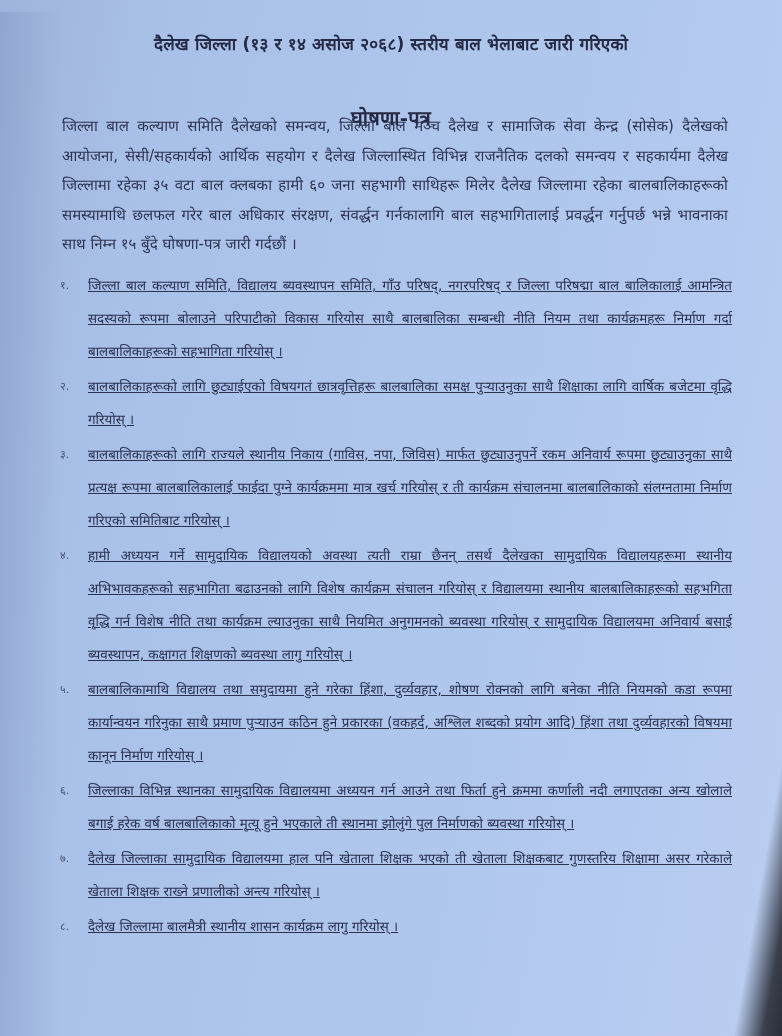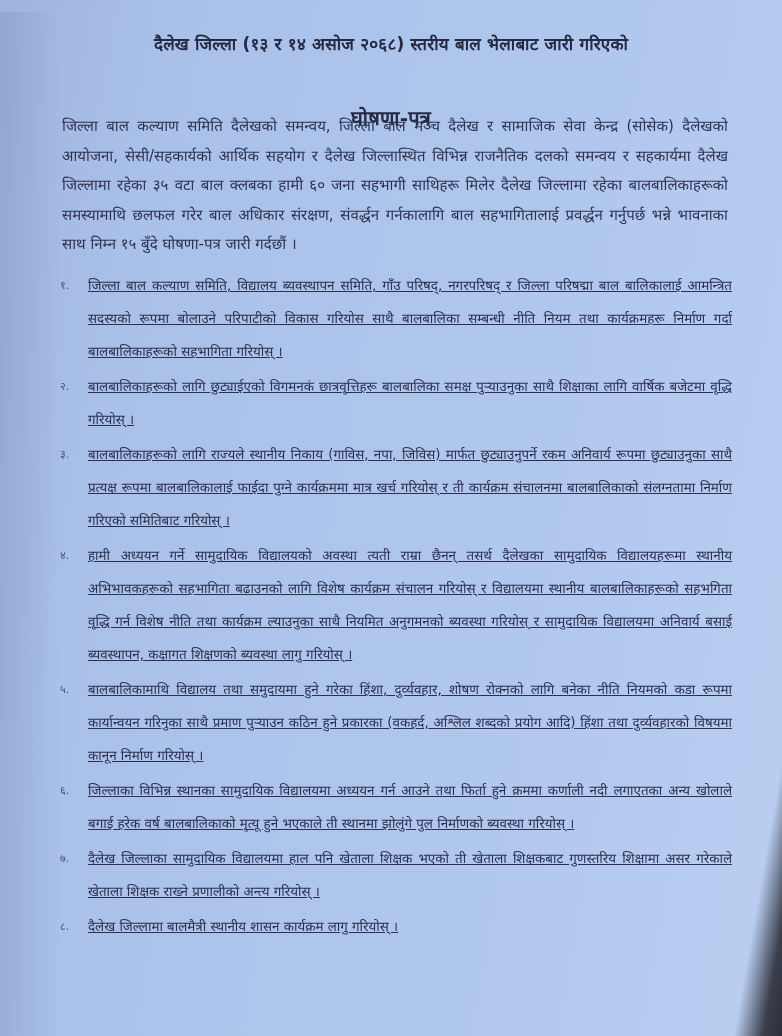--- a/index.html
+++ b/index.html
@@ -90,21 +90,21 @@
 
   <p class="intro" style="margin:0;">जिल्ला बाल कल्याण समिति दैलेखको समन्वय, जिल्ला बाल मञ्च दैलेख र सामाजिक सेवा केन्द्र (सोसेक) दैलेखको आयोजना, सेसी/सहकार्यको आर्थिक सहयोग र दैलेख जिल्लास्थित विभिन्न राजनैतिक दलको समन्वय र सहकार्यमा दैलेख जिल्लामा रहेका ३५ वटा बाल क्लबका हामी ६० जना सहभागी साथिहरू मिलेर दैलेख जिल्लामा रहेका बालबालिकाहरूको समस्यामाथि छलफल गरेर बाल अधिकार संरक्षण, संवर्द्धन गर्नकालागि बाल सहभागितालाई प्रवर्द्धन गर्नुपर्छ भन्ने भावनाका साथ निम्न १५ बुँदे घोषणा-पत्र जारी गर्दछौं ।</p>
 
   <ol class="list">
     <li class="item">
       <span class="num">१.</span>
       <span class="text">जिल्ला बाल कल्याण समिति, विद्यालय ब्यवस्थापन समिति, गाँउ परिषद्, नगरपरिषद् र जिल्ला परिषद्मा बाल बालिकालाई आमन्त्रित सदस्यको रूपमा बोलाउने परिपाटीको विकास गरियोस साथै बालबालिका सम्बन्धी नीति नियम तथा कार्यक्रमहरू निर्माण गर्दा बालबालिकाहरूको सहभागिता गरियोस् ।</span>
     </li>
     <li class="item">
       <span class="num">२.</span>
-      <span class="text">बालबालिकाहरूको लागि छुट्याईएको विगमनकं छात्रवृत्तिहरू बालबालिका समक्ष पुऱ्याउनुका साथै शिक्षाका लागि वार्षिक बजेटमा वृद्धि गरियोस् ।</span>
+      <span class="text">बालबालिकाहरूको लागि छुट्याईएको विषयगतं छात्रवृत्तिहरू बालबालिका समक्ष पुऱ्याउनुका साथै शिक्षाका लागि वार्षिक बजेटमा वृद्धि गरियोस् ।</span>
     </li>
     <li class="item">
       <span class="num">३.</span>
       <span class="text">बालबालिकाहरूको लागि राज्यले स्थानीय निकाय (गाविस, नपा, जिविस) मार्फत छुट्याउनुपर्ने रकम अनिवार्य रूपमा छुट्याउनुका साथै प्रत्यक्ष रूपमा बालबालिकालाई फाईदा पुग्ने कार्यक्रममा मात्र खर्च गरियोस् र ती कार्यक्रम संचालनमा बालबालिकाको संलग्नतामा निर्माण गरिएको समितिबाट गरियोस् ।</span>
     </li>
     <li class="item">
       <span class="num">४.</span>
       <span class="text">हामी अध्ययन गर्ने सामुदायिक विद्यालयको अवस्था त्यती राम्रा छैनन् तसर्थ दैलेखका सामुदायिक विद्यालयहरूमा स्थानीय अभिभावकहरूको सहभागिता बढाउनको लागि विशेष कार्यक्रम संचालन गरियोस् र विद्यालयमा स्थानीय बालबालिकाहरूको सहभगिता वृद्धि गर्न विशेष नीति तथा कार्यक्रम ल्याउनुका साथै नियमित अनुगमनको ब्यवस्था गरियोस् र सामुदायिक विद्यालयमा अनिवार्य बसाई ब्यवस्थापन, कक्षागत शिक्षणको ब्यवस्था लागु गरियोस् ।</span>
     </li>
     <li class="item">

